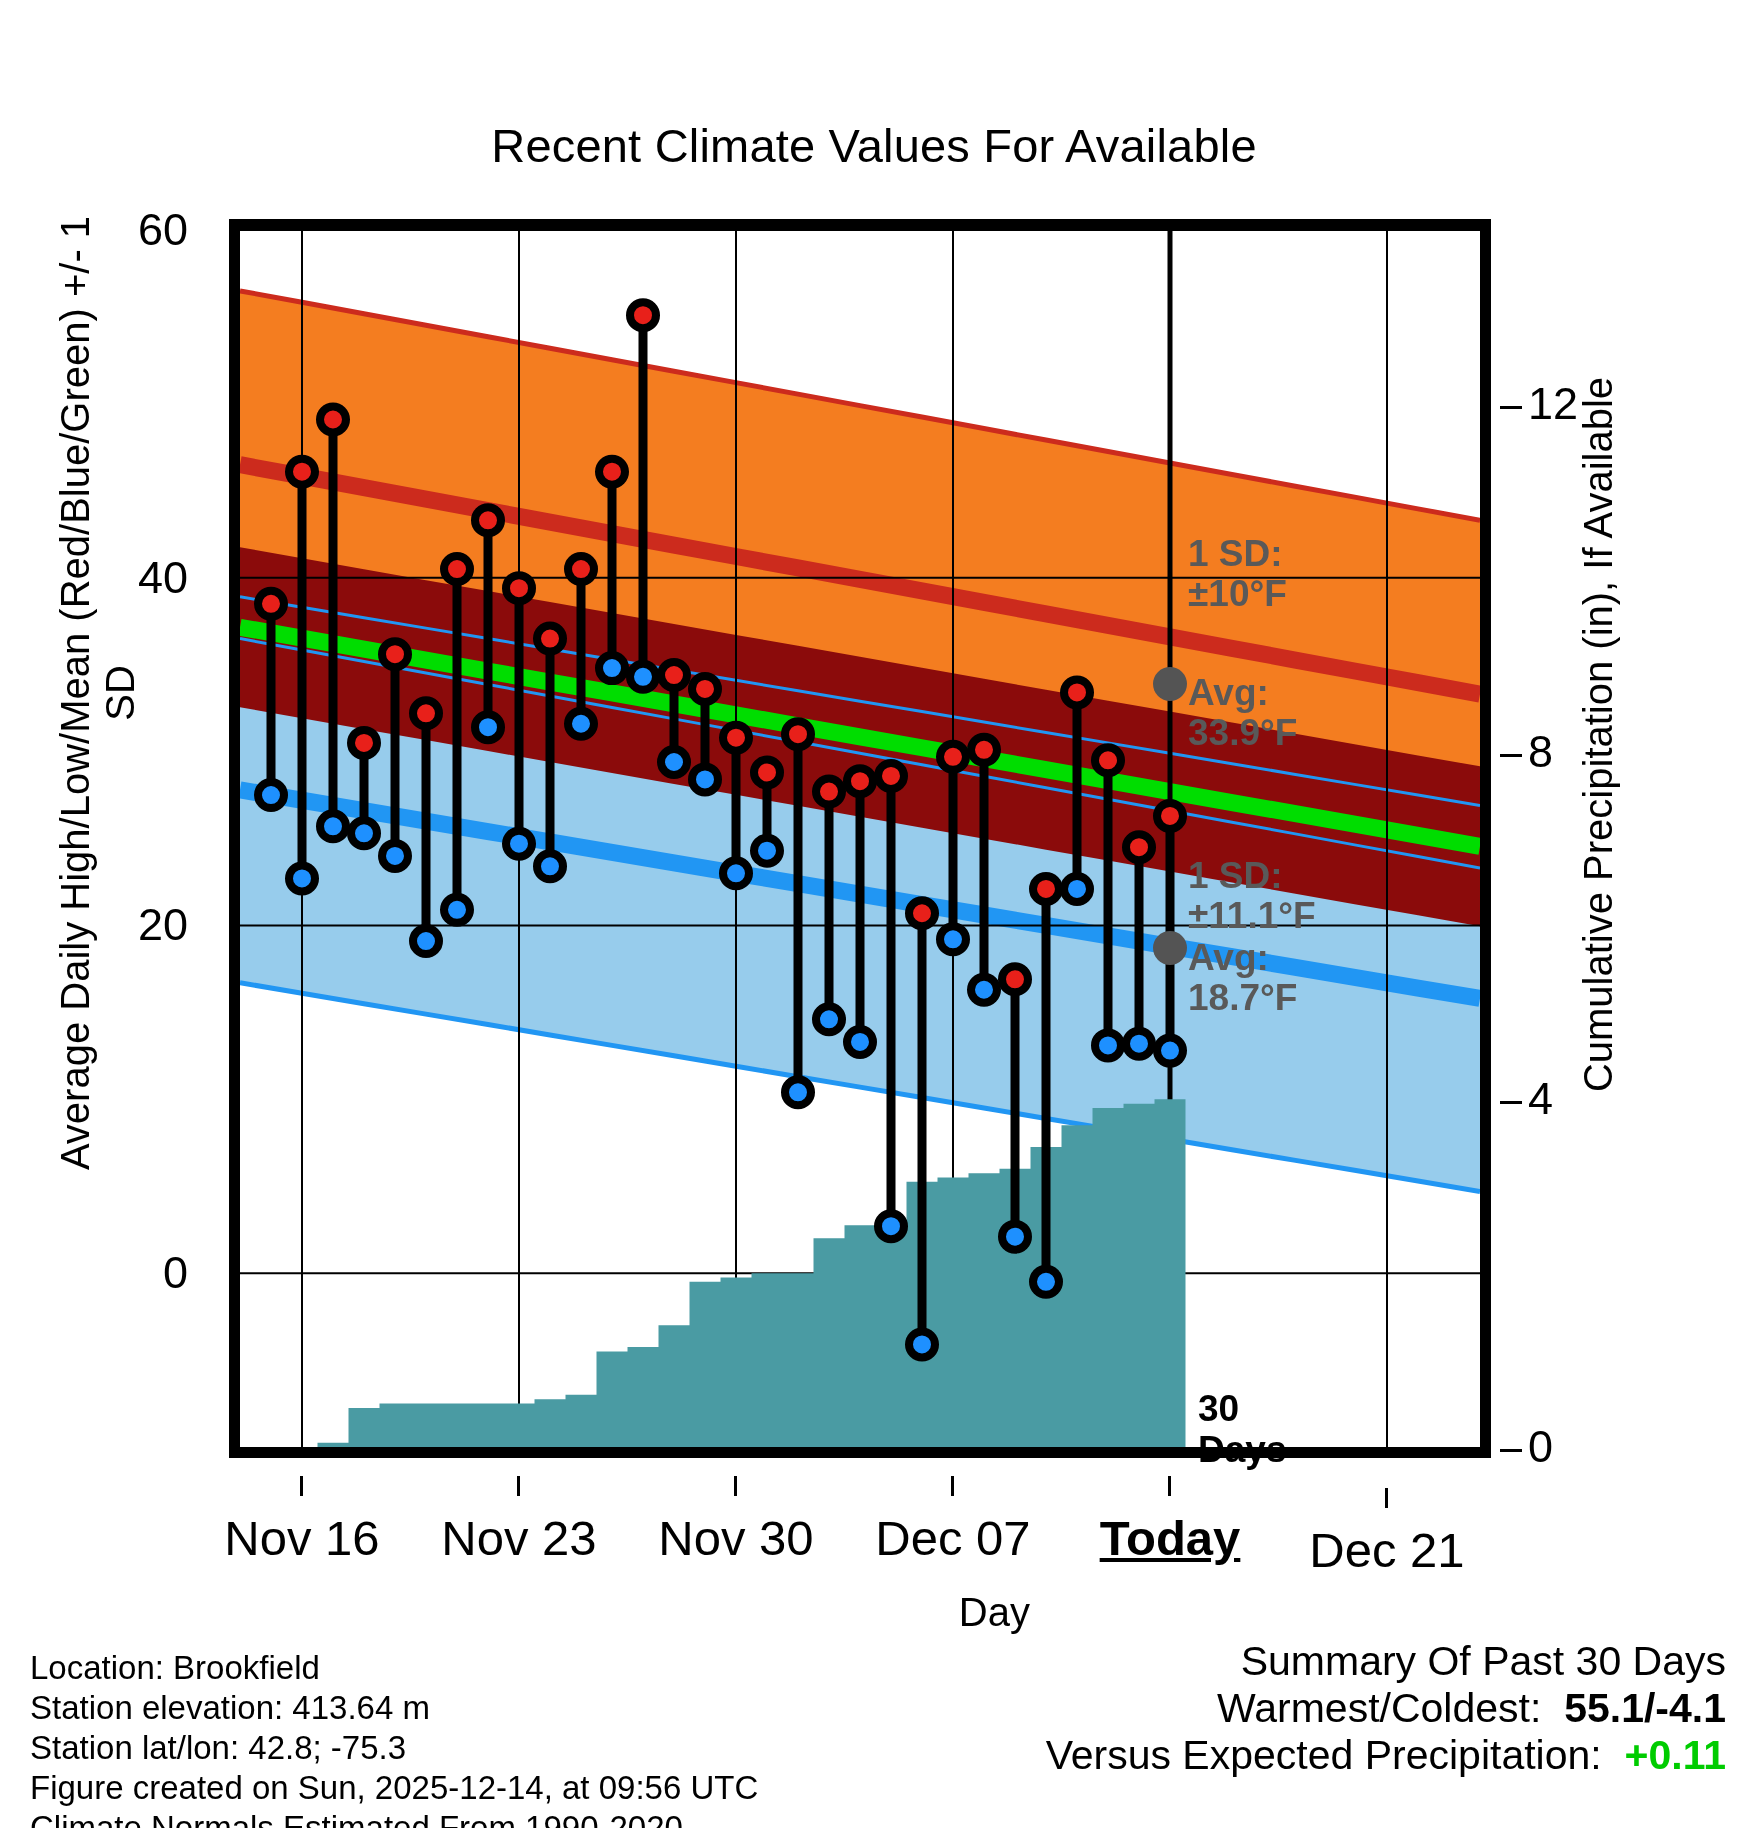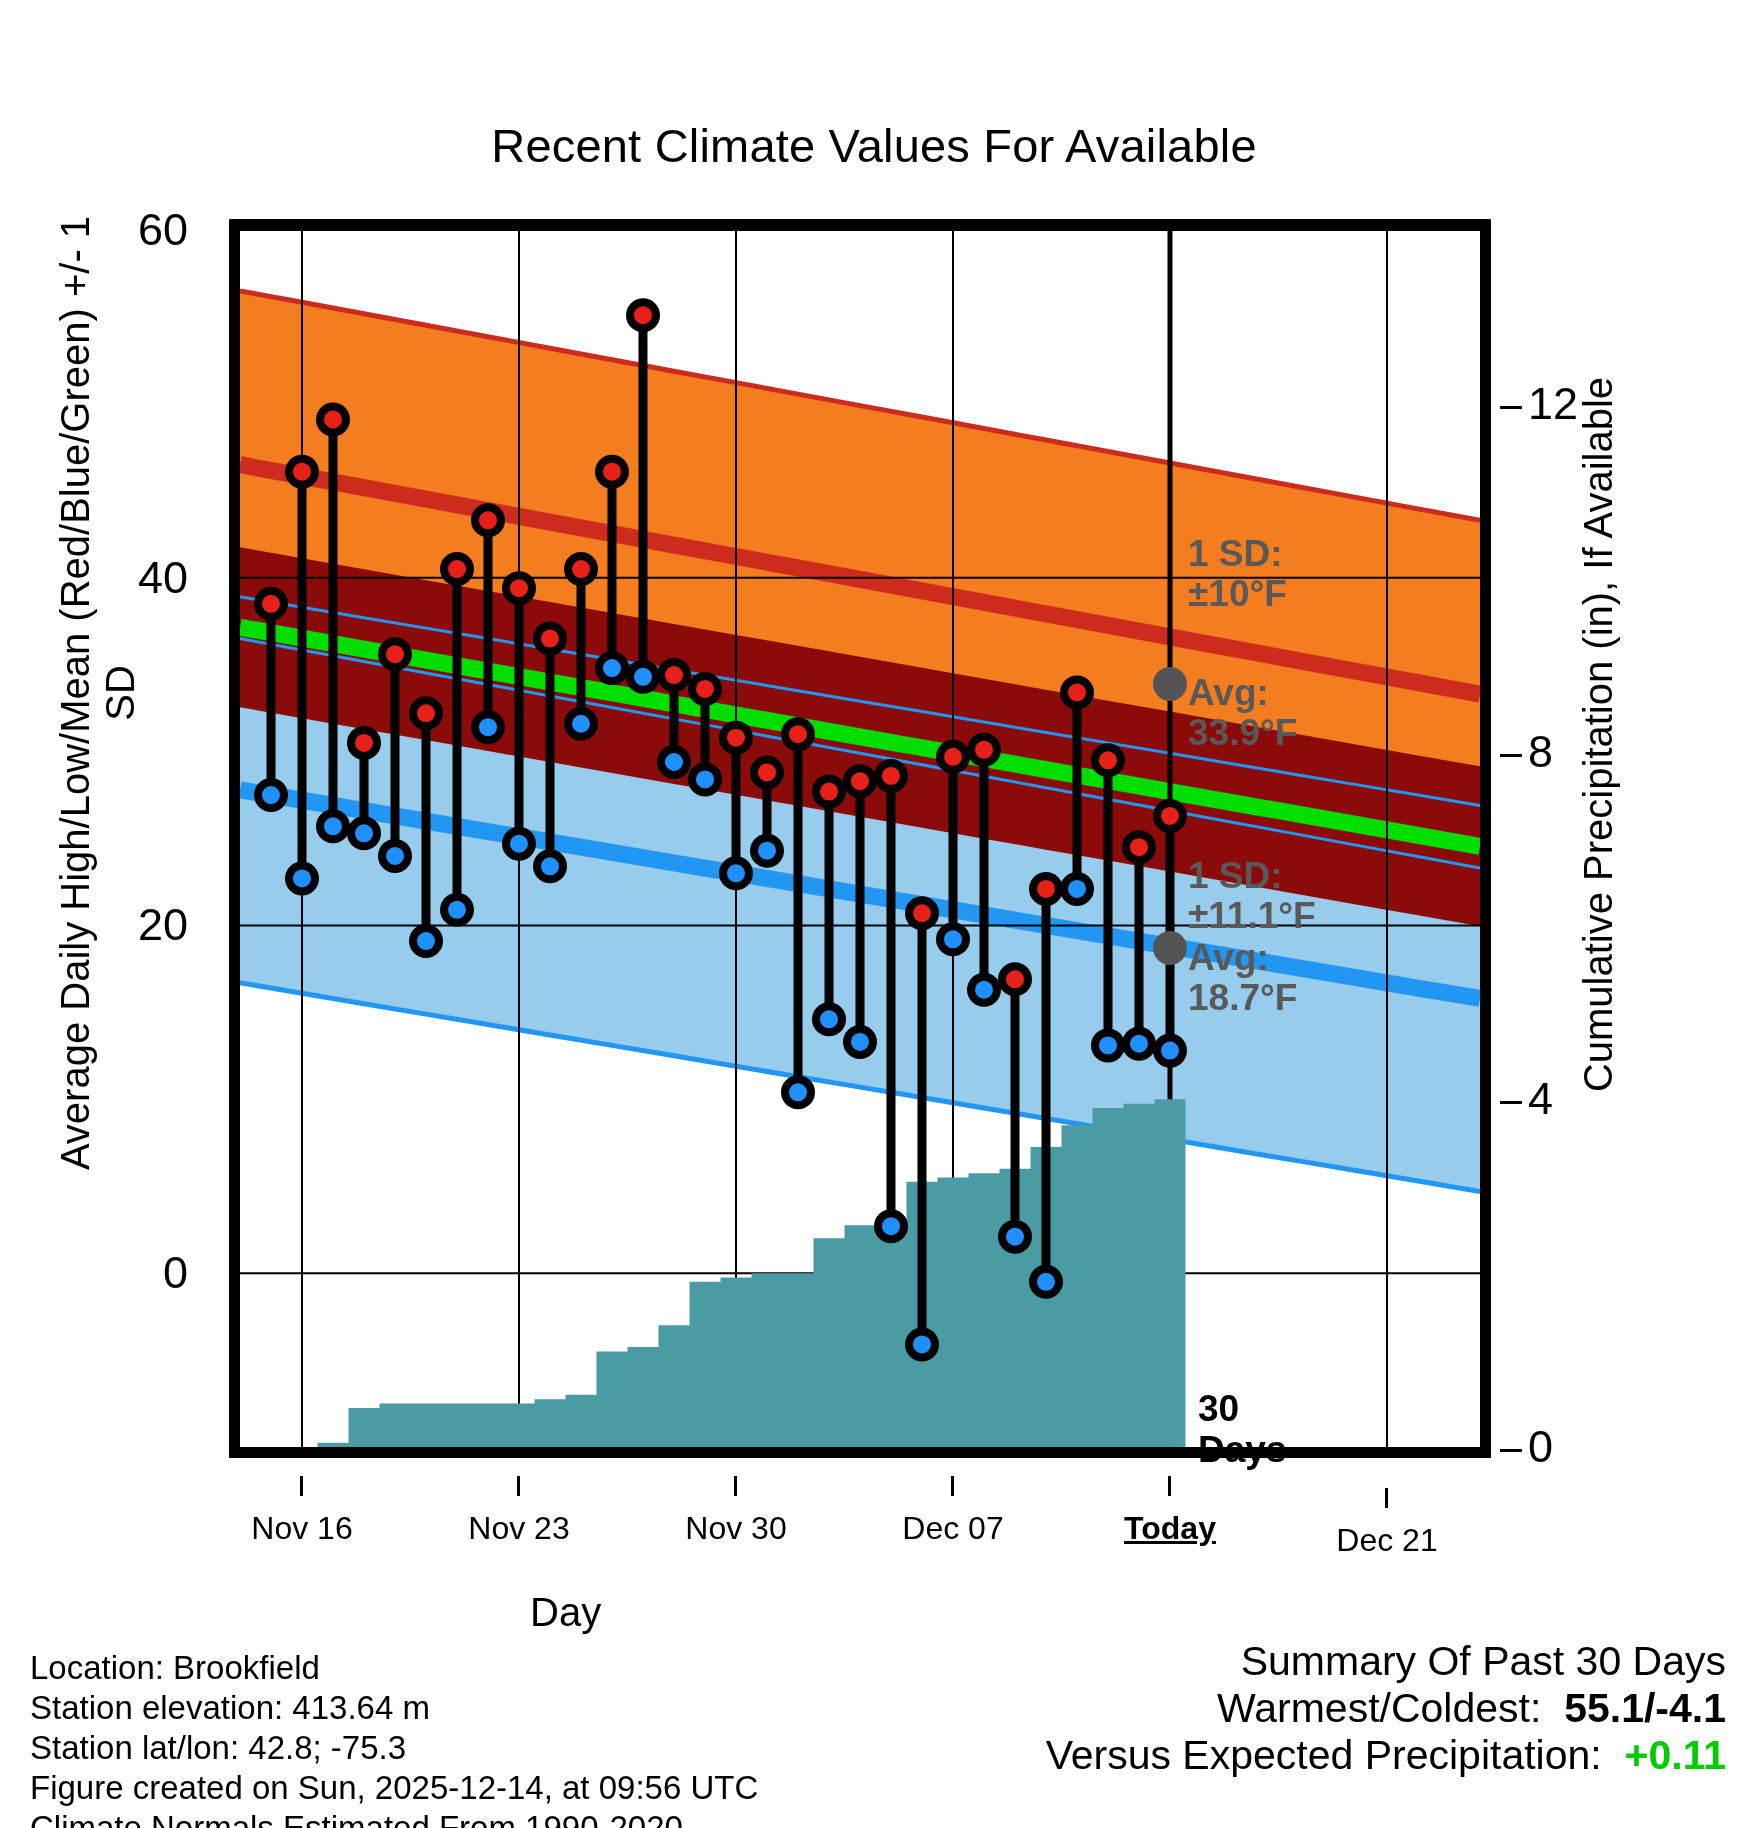--- a/index.html
+++ b/index.html
@@ -2,24 +2,24 @@
 <html><head>
 <meta charset="utf-8">
 <style>
   html,body{margin:0;padding:0;background:#ffffff;}
   body{width:1748px;height:1828px;position:relative;font-family:"Liberation Sans",sans-serif;color:#000;overflow:hidden;}
   #chart-root{position:absolute;inset:0;}
   .abs{position:absolute;}
   #chart-title{left:0;top:118px;width:1748px;text-align:center;font-size:47px;letter-spacing:.2px;}
   #ylabel-left{left:-402px;top:648px;width:1000px;text-align:center;font-size:40px;transform:rotate(-90deg);transform-origin:center center;}
   #ylabel-right{left:1098px;top:712px;width:1000px;text-align:center;font-size:40px;transform:rotate(-90deg);transform-origin:center center;}
-  #xlabel{left:530px;top:1590px;width:500px;text-align:left;font-size:40px;}
+  #xlabel{left:530px;top:1590px;width:500px;text-align:right;font-size:40px;}
   .ytick-left{right:1560px;width:200px;text-align:right;font-size:45px;transform:translateY(-26px);}
   .ytick-right{left:1528px;width:200px;text-align:left;font-size:45px;transform:translateY(-26px);}
-  .xtick{width:260px;text-align:center;font-size:32px;top:1510px;}
+  .xtick{width:260px;text-align:center;font-size:49px;top:1510px;}
   .xtick.today{font-weight:bold;text-decoration:underline;}
   .tick-mark-r{position:absolute;right:-22px;width:22px;height:3px;background:#000;}
   .tick-mark-b{position:absolute;bottom:-20px;width:3px;height:20px;background:#000;}
   #plot{position:absolute;left:240px;top:230px;width:1240px;height:1217px;background:#fff;overflow:hidden;}
   #plot-frame{position:absolute;left:229px;top:219px;width:1262px;height:1239px;border:11px solid #000;box-sizing:border-box;pointer-events:none;}
   .note{position:absolute;color:#595959;font-weight:bold;font-size:37px;line-height:40px;white-space:pre;}
   .daysnote{position:absolute;color:#000;font-weight:bold;font-size:37px;line-height:41px;white-space:pre;}
   .avgdot{position:absolute;width:34px;height:34px;border-radius:50%;background:#545454;transform:translate(-17px,-17px);}
   #foot-left{position:absolute;left:30px;top:1648px;font-size:33px;line-height:40px;}
   #foot-right{position:absolute;right:22px;top:1638px;font-size:41px;line-height:47px;text-align:right;}

